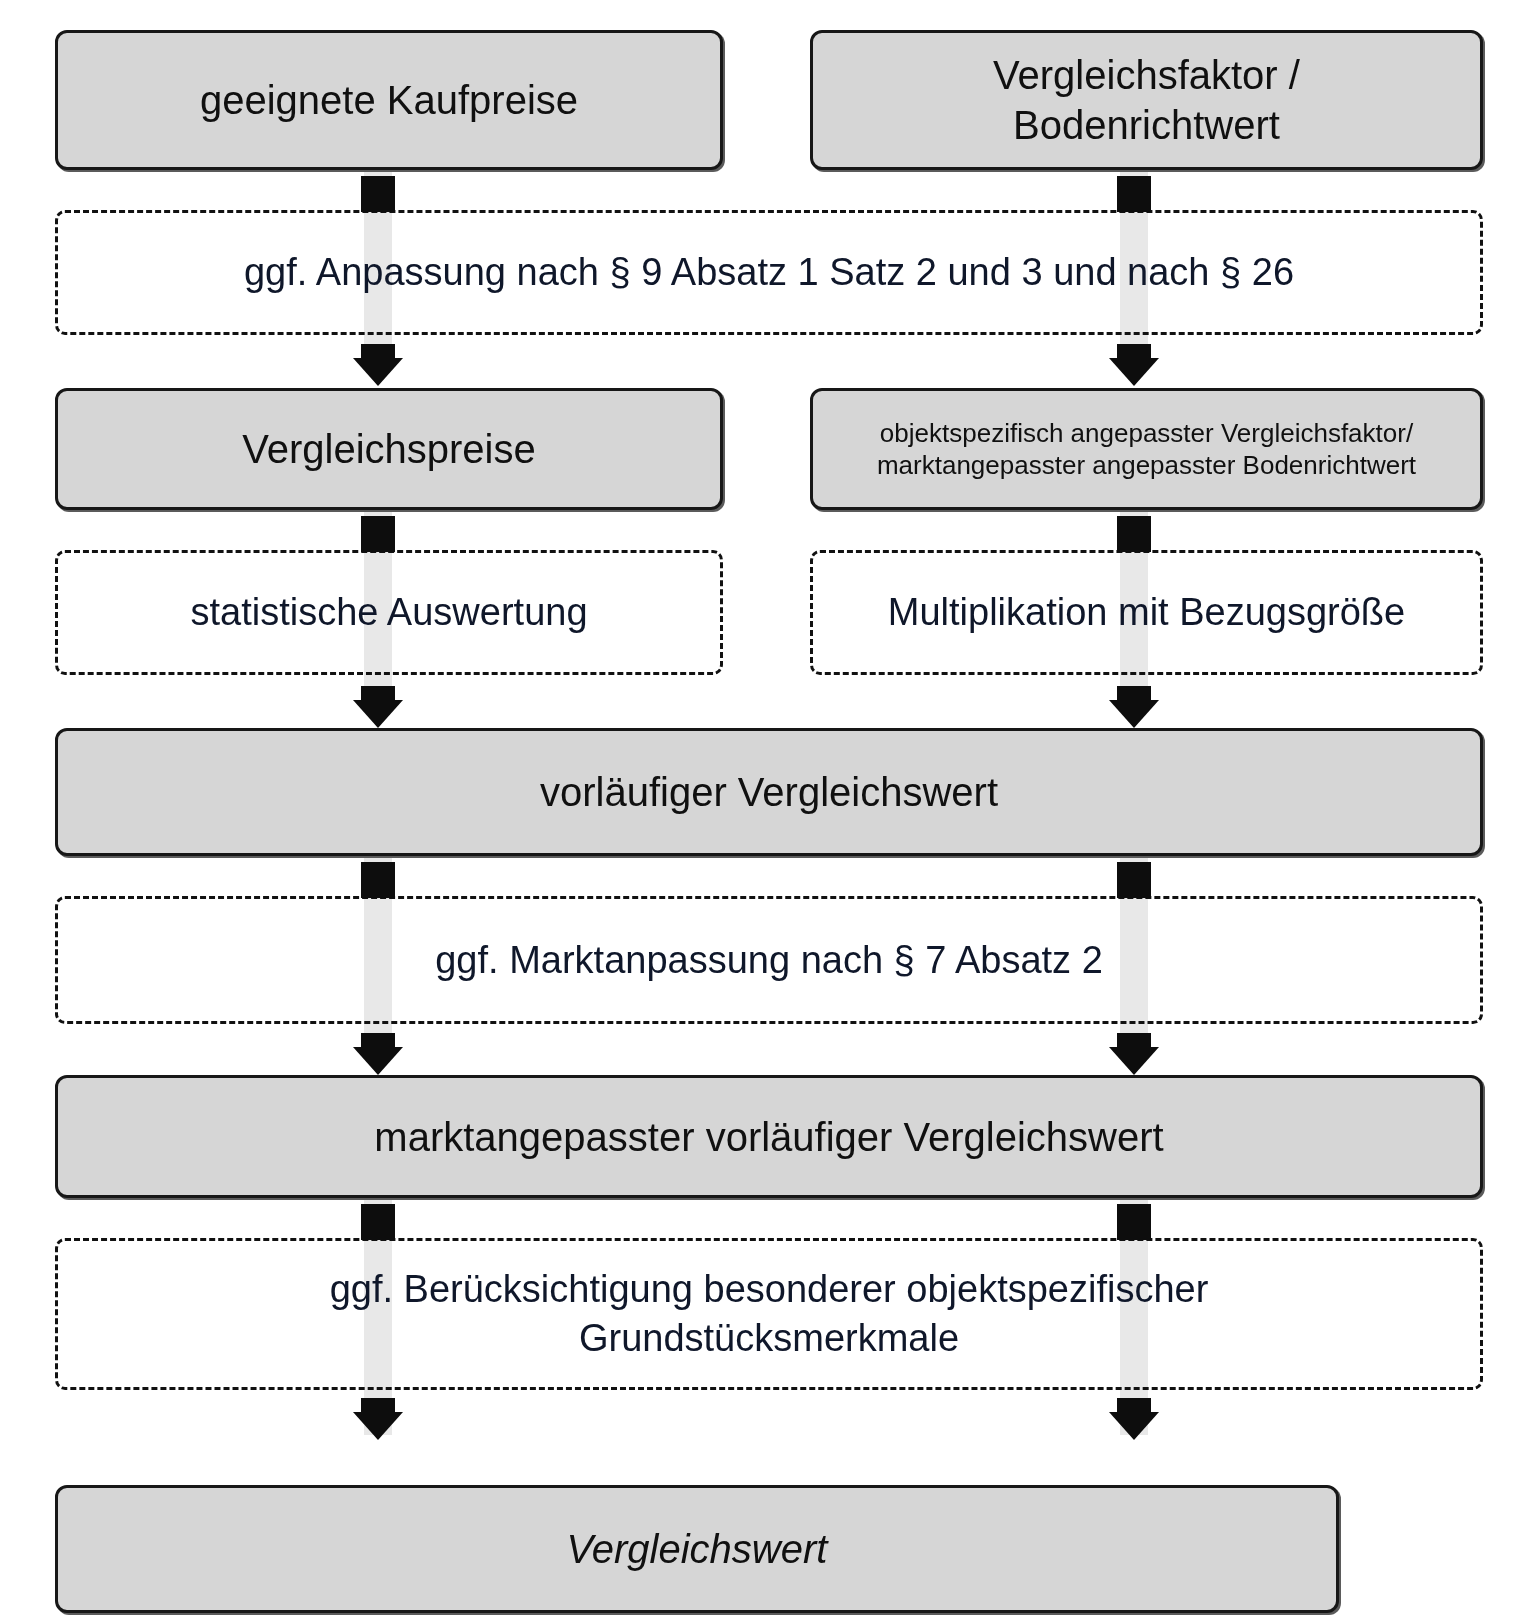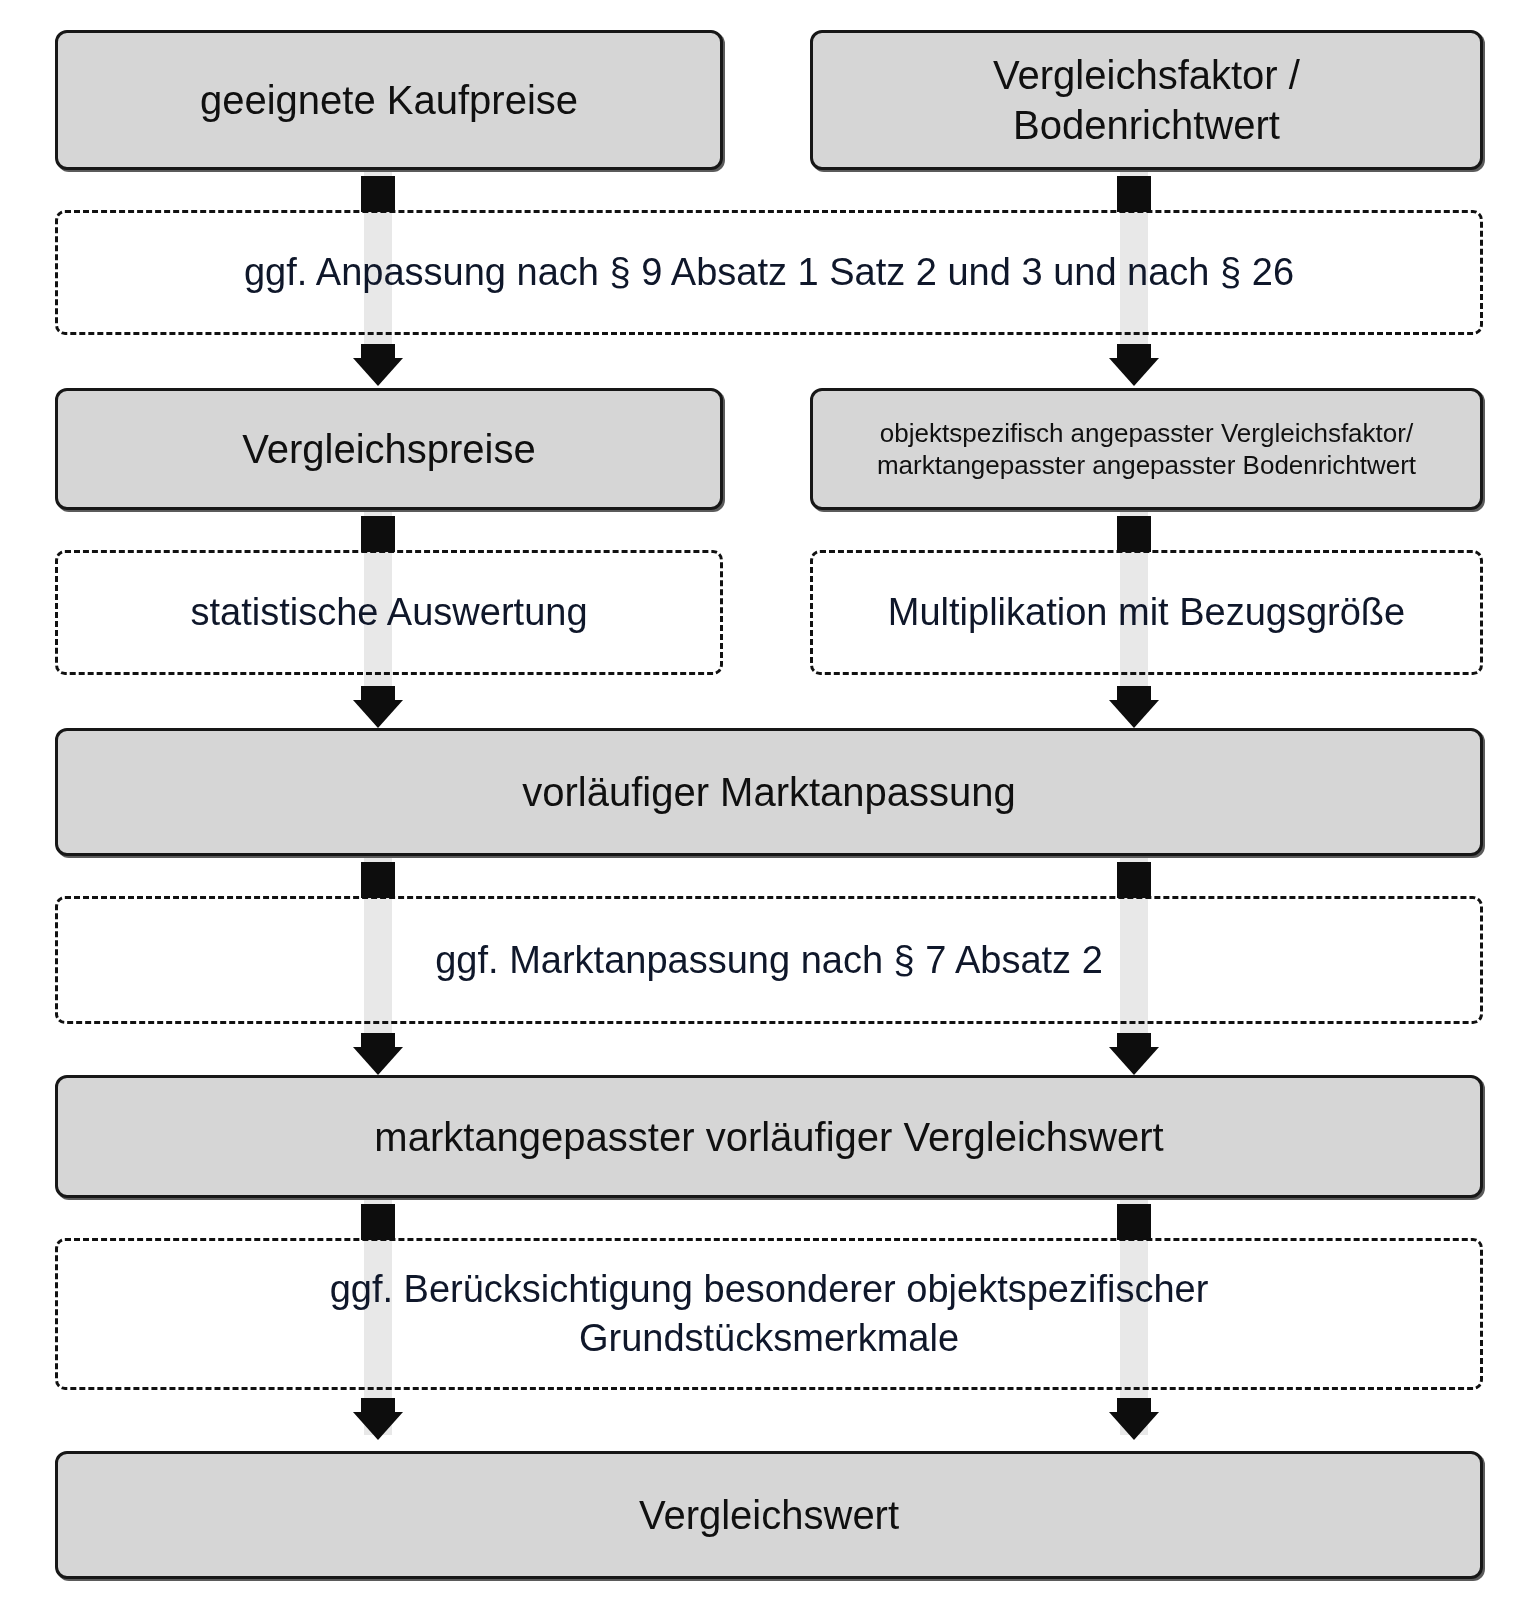--- a/index.html
+++ b/index.html
@@ -184,21 +184,21 @@
   <div class="arrowhead" style="left:333px; top:686px;">
     <div class="shaft"></div>
     <div class="tip"></div>
   </div>
   <div class="arrowhead" style="left:1089px; top:686px;">
     <div class="shaft"></div>
     <div class="tip"></div>
   </div>
 
   <div class="node fs-big" style="left:35px; top:728px; width:1428px; height:128px;">
-    <span class="txt">vorläufiger Marktanpassung</span>
+    <span class="txt">vorläufiger Vergleichswert</span>
   </div>
 
   <div class="stub" style="left:341px; top:862px;"></div>
   <div class="stub" style="left:1097px; top:862px;"></div>
 
   <div class="dashbox fs-mid" style="left:35px; top:896px; width:1428px; height:128px;">
     <span class="txt">ggf. Marktanpassung nach § 7 Absatz 2</span>
   </div>
 
   <div class="arrowhead" style="left:333px; top:1033px;">
@@ -226,19 +226,19 @@
 
   <div class="arrowhead" style="left:333px; top:1398px;">
     <div class="shaft"></div>
     <div class="tip"></div>
   </div>
   <div class="arrowhead" style="left:1089px; top:1398px;">
     <div class="shaft"></div>
     <div class="tip"></div>
   </div>
 
-  <div class="node fs-big" style="left:35px; top:1451px; width:1428px; height:128px;">
+  <div class="node fs-big" style="left:35px; top:1485px; width:1284px; height:128px;font-style:italic;">
     <span class="txt">Vergleichswert</span>
   </div>
 
   <div class="edge-artifact" style="left:1523px; top:232px; width:17px; height:72px;"></div>
 
 </div>
 
 </body></html>

